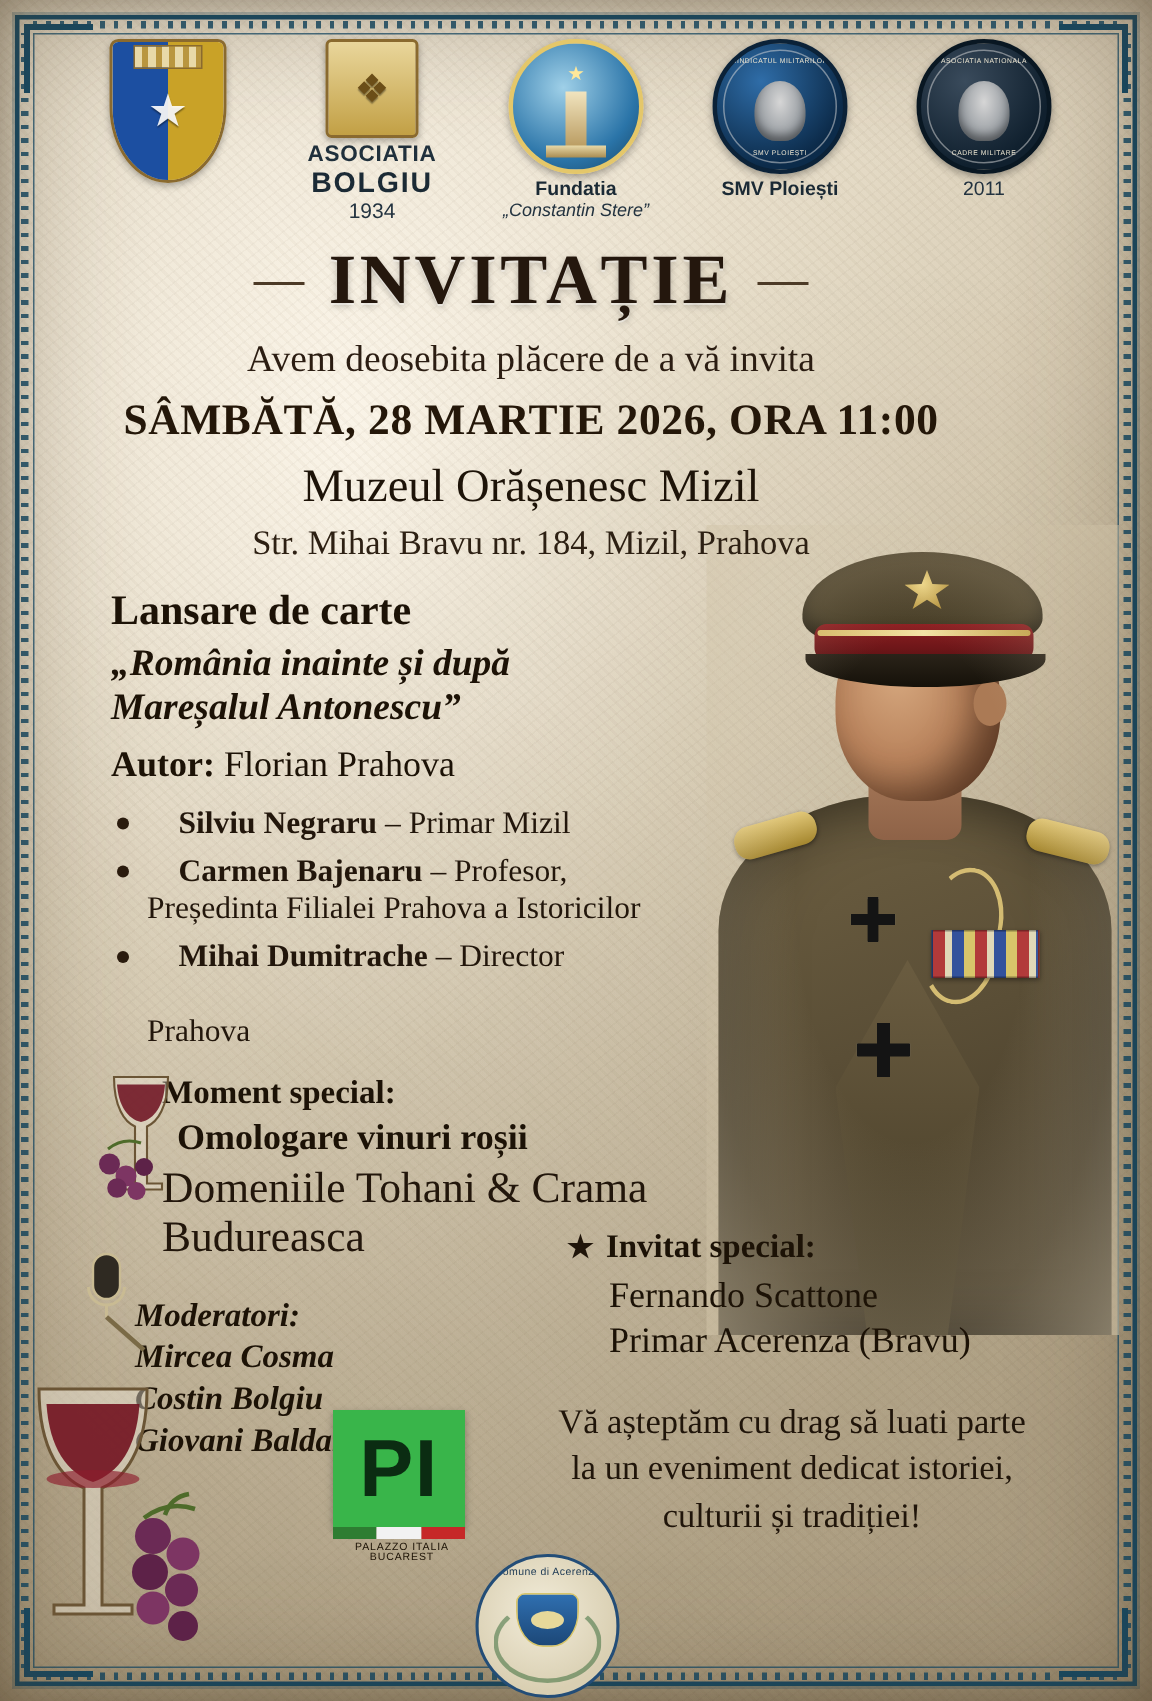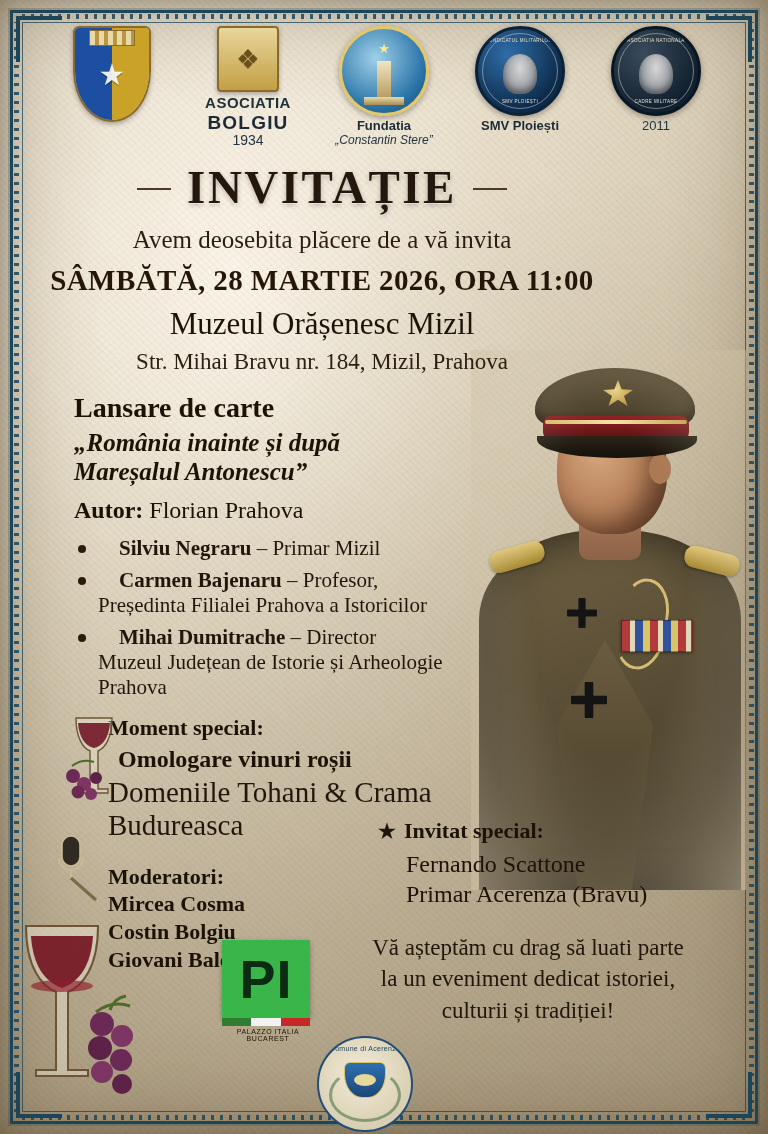--- a/index.html
+++ b/index.html
@@ -266,20 +266,21 @@
     font-size: 13px;
     color: #233340;
   }
 
   
   .title-wrap {
     position: absolute;
     top: 160px;
     left: 0; width: 644px;
     text-align: center;
+    padding-left: 32px;
   }
   .title {
     display: inline-block;
     font-size: 47px;
     letter-spacing: 2.5px;
     font-weight: 700;
     color: #24170d;
     text-shadow: 0 1px 0 rgba(255,255,255,.45), 0 2px 5px rgba(0,0,0,.25);
     position: relative;
     padding: 0 46px;
@@ -391,21 +392,22 @@
     color: #1c1206;
   }
   .moment .ms {
     font-size: 29px;
     margin-top: 3px;
     color: #22160b;
   }
 
   .mod {
     margin-top: 22px;
-    margin-left: 34px;
+    margin-left: 16px;
+    font-style: italic;
   }
   .mod .h {
     font-size: 22px;
     font-weight: 700;
     color: #1c1206;
   }
   .mod .n {
     font-size: 22px;
     font-weight: 700;
     line-height: 1.28;
@@ -807,21 +809,21 @@
       <ul class="people">
         <li>
           <b>Silviu Negraru</b><span> – Primar Mizil</span>
         </li>
         <li>
           <b>Carmen Bajenaru</b><span> – Profesor,</span><br>
           <span>Președinta Filialei Prahova a Istoricilor</span>
         </li>
         <li>
           <b>Mihai Dumitrache</b><span> – Director</span><br>
-          <span>Muzeul Județean de Istorie și Arheologie</span><br>
+          <br>
           <span>Prahova</span>
         </li>
       </ul>
 
       <div class="moment">
         <div class="mt">Moment special:</div>
         <div class="ml">Omologare vinuri roșii</div>
         <div class="ms">Domeniile Tohani &amp; Crama Budureasca</div>
       </div>
 

